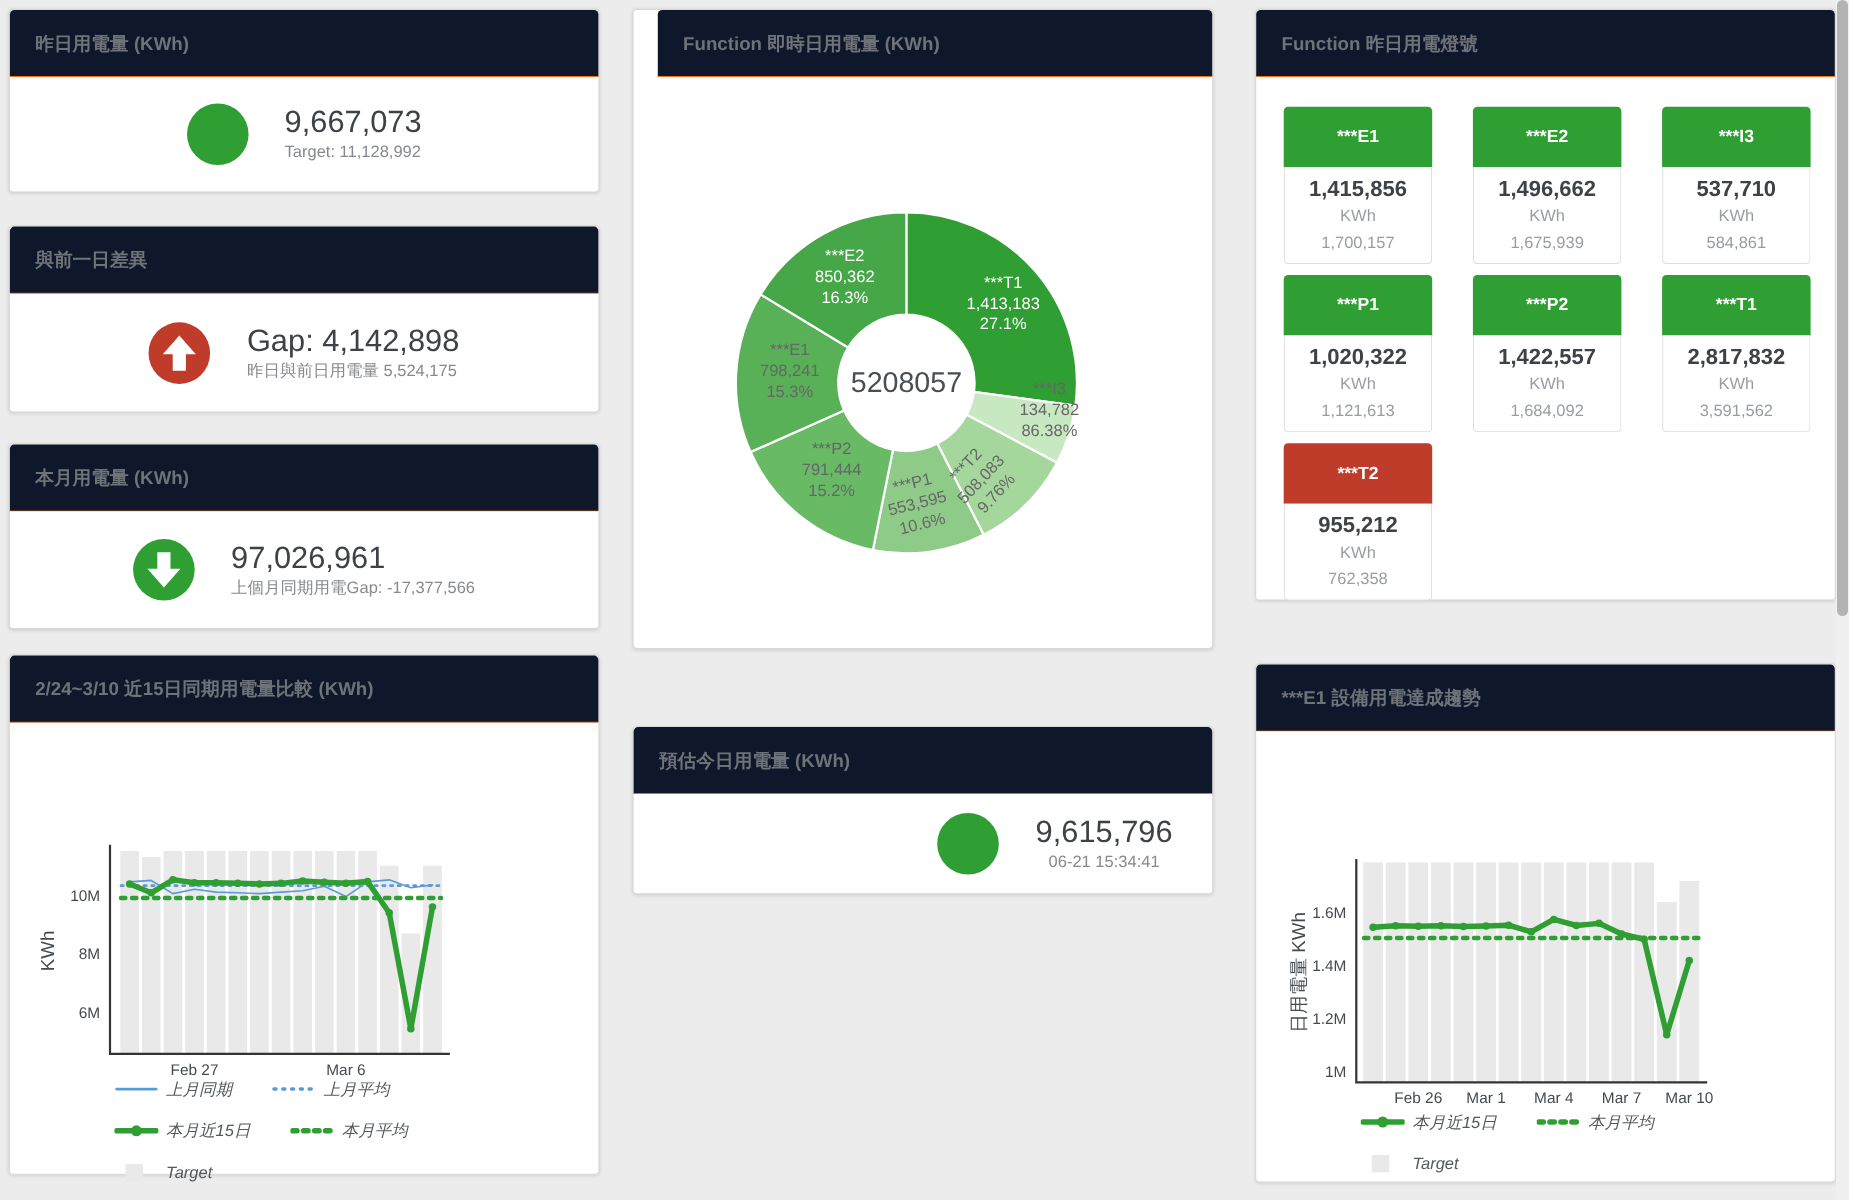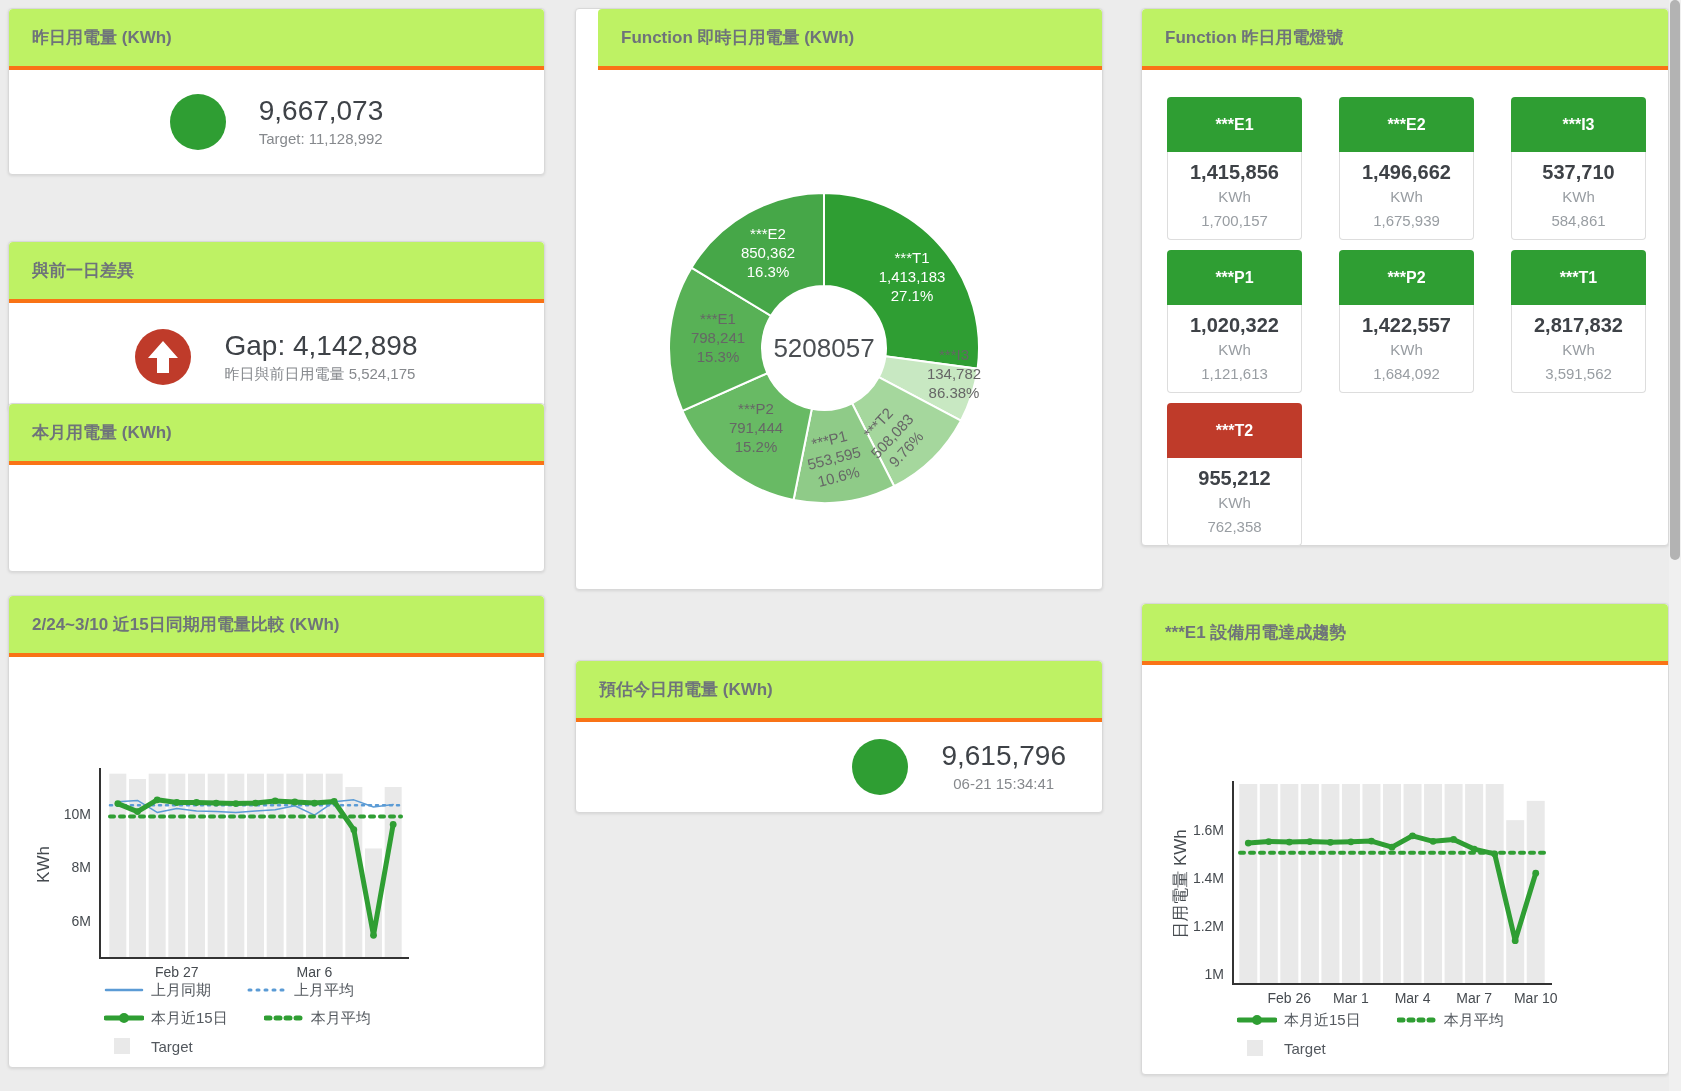--- a/index.html
+++ b/index.html
@@ -1,20 +1,20 @@
 <!DOCTYPE html>
 <html><head>
 <meta charset="utf-8">
 <style>
   * { margin:0; padding:0; box-sizing:border-box; }
   html,body { background:#ececec; font-family:"Liberation Sans","DejaVu Sans",sans-serif; }
   .page { position:relative; width:1681px; height:1091px; overflow:hidden; background:#ececec; }
   .card { position:absolute; background:#fff; border:1px solid #d8d8d8; border-radius:4px;
           box-shadow:0 1px 3px rgba(0,0,0,.10); }
-  .card-header { height:61px; background:#bef264; border-bottom:4px solid #f97316;
+  .card-header { height:61px; background:#0f172a; border-bottom:1px solid #f97316;
                  border-radius:4px 4px 0 0; display:flex; align-items:center; padding-left:23px; }
   .card-title { color:#6e737a; font-weight:bold; font-size:17px; }
   .metric-row { position:absolute; left:0; top:61px; right:0; bottom:0;
                 display:flex; align-items:center; justify-content:center; gap:33px; }
   .circle { width:56px; height:56px; border-radius:50%; flex:0 0 56px; }
   .metric-value { font-size:28px; font-weight:normal; color:#3e4247; line-height:34px; }
   .metric-sub { font-size:15px; color:#86898d; line-height:22px; }
   .today-row { position:absolute; left:0; top:61px; right:0; bottom:0;
                display:flex; align-items:center; justify-content:flex-end; gap:33px; padding-right:36px; }
   .today-text { text-align:center; }
@@ -25,21 +25,21 @@
                border-radius:0 0 4px 4px; text-align:center; padding-top:7px; }
   .tile-value { font-size:20px; font-weight:bold; color:#3e4247; line-height:26px; }
   .tile-unit, .tile-prev { font-size:15px; color:#989da2; line-height:24px; }
   .donut-label { position:absolute; text-align:center; font-size:15px; line-height:19px;
                  white-space:nowrap; pointer-events:none; }
   .donut-center { position:absolute; font-size:26px; color:#4a4e52; transform:translate(-50%,-50%);
                   pointer-events:none; }
   svg.chart { position:absolute; left:0; top:0; }
   text.tick { font-size:14px; fill:#454a4f; font-family:"Liberation Sans","DejaVu Sans",sans-serif; }
   text.ylabel { font-size:17px; fill:#454a4f; font-family:"Liberation Sans","DejaVu Sans",sans-serif; }
-  .legend { position:absolute; display:flex; flex-direction:column; gap:8px; }
+  .legend { position:absolute; display:flex; flex-direction:column; gap:18px;font-style:italic; }
   .legend-row { display:flex; align-items:center; gap:36px; height:20px; }
   .legend-item { display:flex; align-items:center; gap:7px; }
   .legend-label { font-size:15px; color:#53585e; }
   .scrollbar-track { position:absolute; right:0; top:0; width:12px; height:1091px; background:#f0f0f0; }
   .scrollbar-thumb { position:absolute; left:1px; top:0; width:10px; height:560px; background:#b3b3b3; border-radius:5px; }
 </style>
 </head>
 <body>
 
 <div class="page">
@@ -50,40 +50,51 @@
     </div>
     <div class="metric-row">
       <span class="circle" style="background:#2f9e33;"></span>
       <div>
         <div class="metric-value">9,667,073</div>
         <div class="metric-sub">Target: 11,128,992</div>
       </div>
     </div>
   </div>
 
-  <div class="card" style="left:8px; top:205px; width:537px; height:170px;margin-top:36px;">
+  <div class="card" style="left:8px; top:205px; width:537px; height:170px;">
     <div class="card-header">
       <span class="card-title">與前一日差異</span>
     </div>
     <div class="metric-row">
       <span class="circle" style="background:#bf3b2a; position:relative;">
         <svg width="56" height="56" viewBox="0 0 56 56">
             <path d="M28 12 L43 29 H34 V44 H22 V29 H13 Z" fill="#fff"></path>
           </svg>
       </span>
       <div>
         <div class="metric-value">Gap: 4,142,898</div>
         <div class="metric-sub">昨日與前日用電量 5,524,175</div>
       </div>
     </div>
   </div>
 
   <div class="card" style="left:8px; top:403px; width:537px; height:169px;">
     <div class="card-header">
       <span class="card-title">本月用電量 (KWh)</span>
+    </div>
+    <div class="metric-row">
+      <span class="circle" style="background:#2f9e33; position:relative;">
+        <svg width="56" height="56" viewBox="0 0 56 56">
+            <path d="M28 44 L13 27 H22 V12 H34 V27 H43 Z" fill="#fff"></path>
+          </svg>
+      </span>
+      <div>
+        <div class="metric-value">97,026,961</div>
+        <div class="metric-sub">上個月同期用電Gap: -17,377,566</div>
+      </div>
     </div>
   </div>
 
   <div class="card" style="left:8px; top:595px; width:537px; height:473px;">
     <div class="card-header">
       <span class="card-title">2/24~3/10 近15日同期用電量比較 (KWh)</span>
     </div>
     <svg id="compare-svg" class="chart" width="537" height="473">
         <rect x="100.33333333333333" y="177.67142857142855" width="17" height="184.32857142857145" fill="#e9e9e9"></rect>
         <rect x="120" y="183.01428571428568" width="17" height="178.98571428571432" fill="#e9e9e9"></rect>

